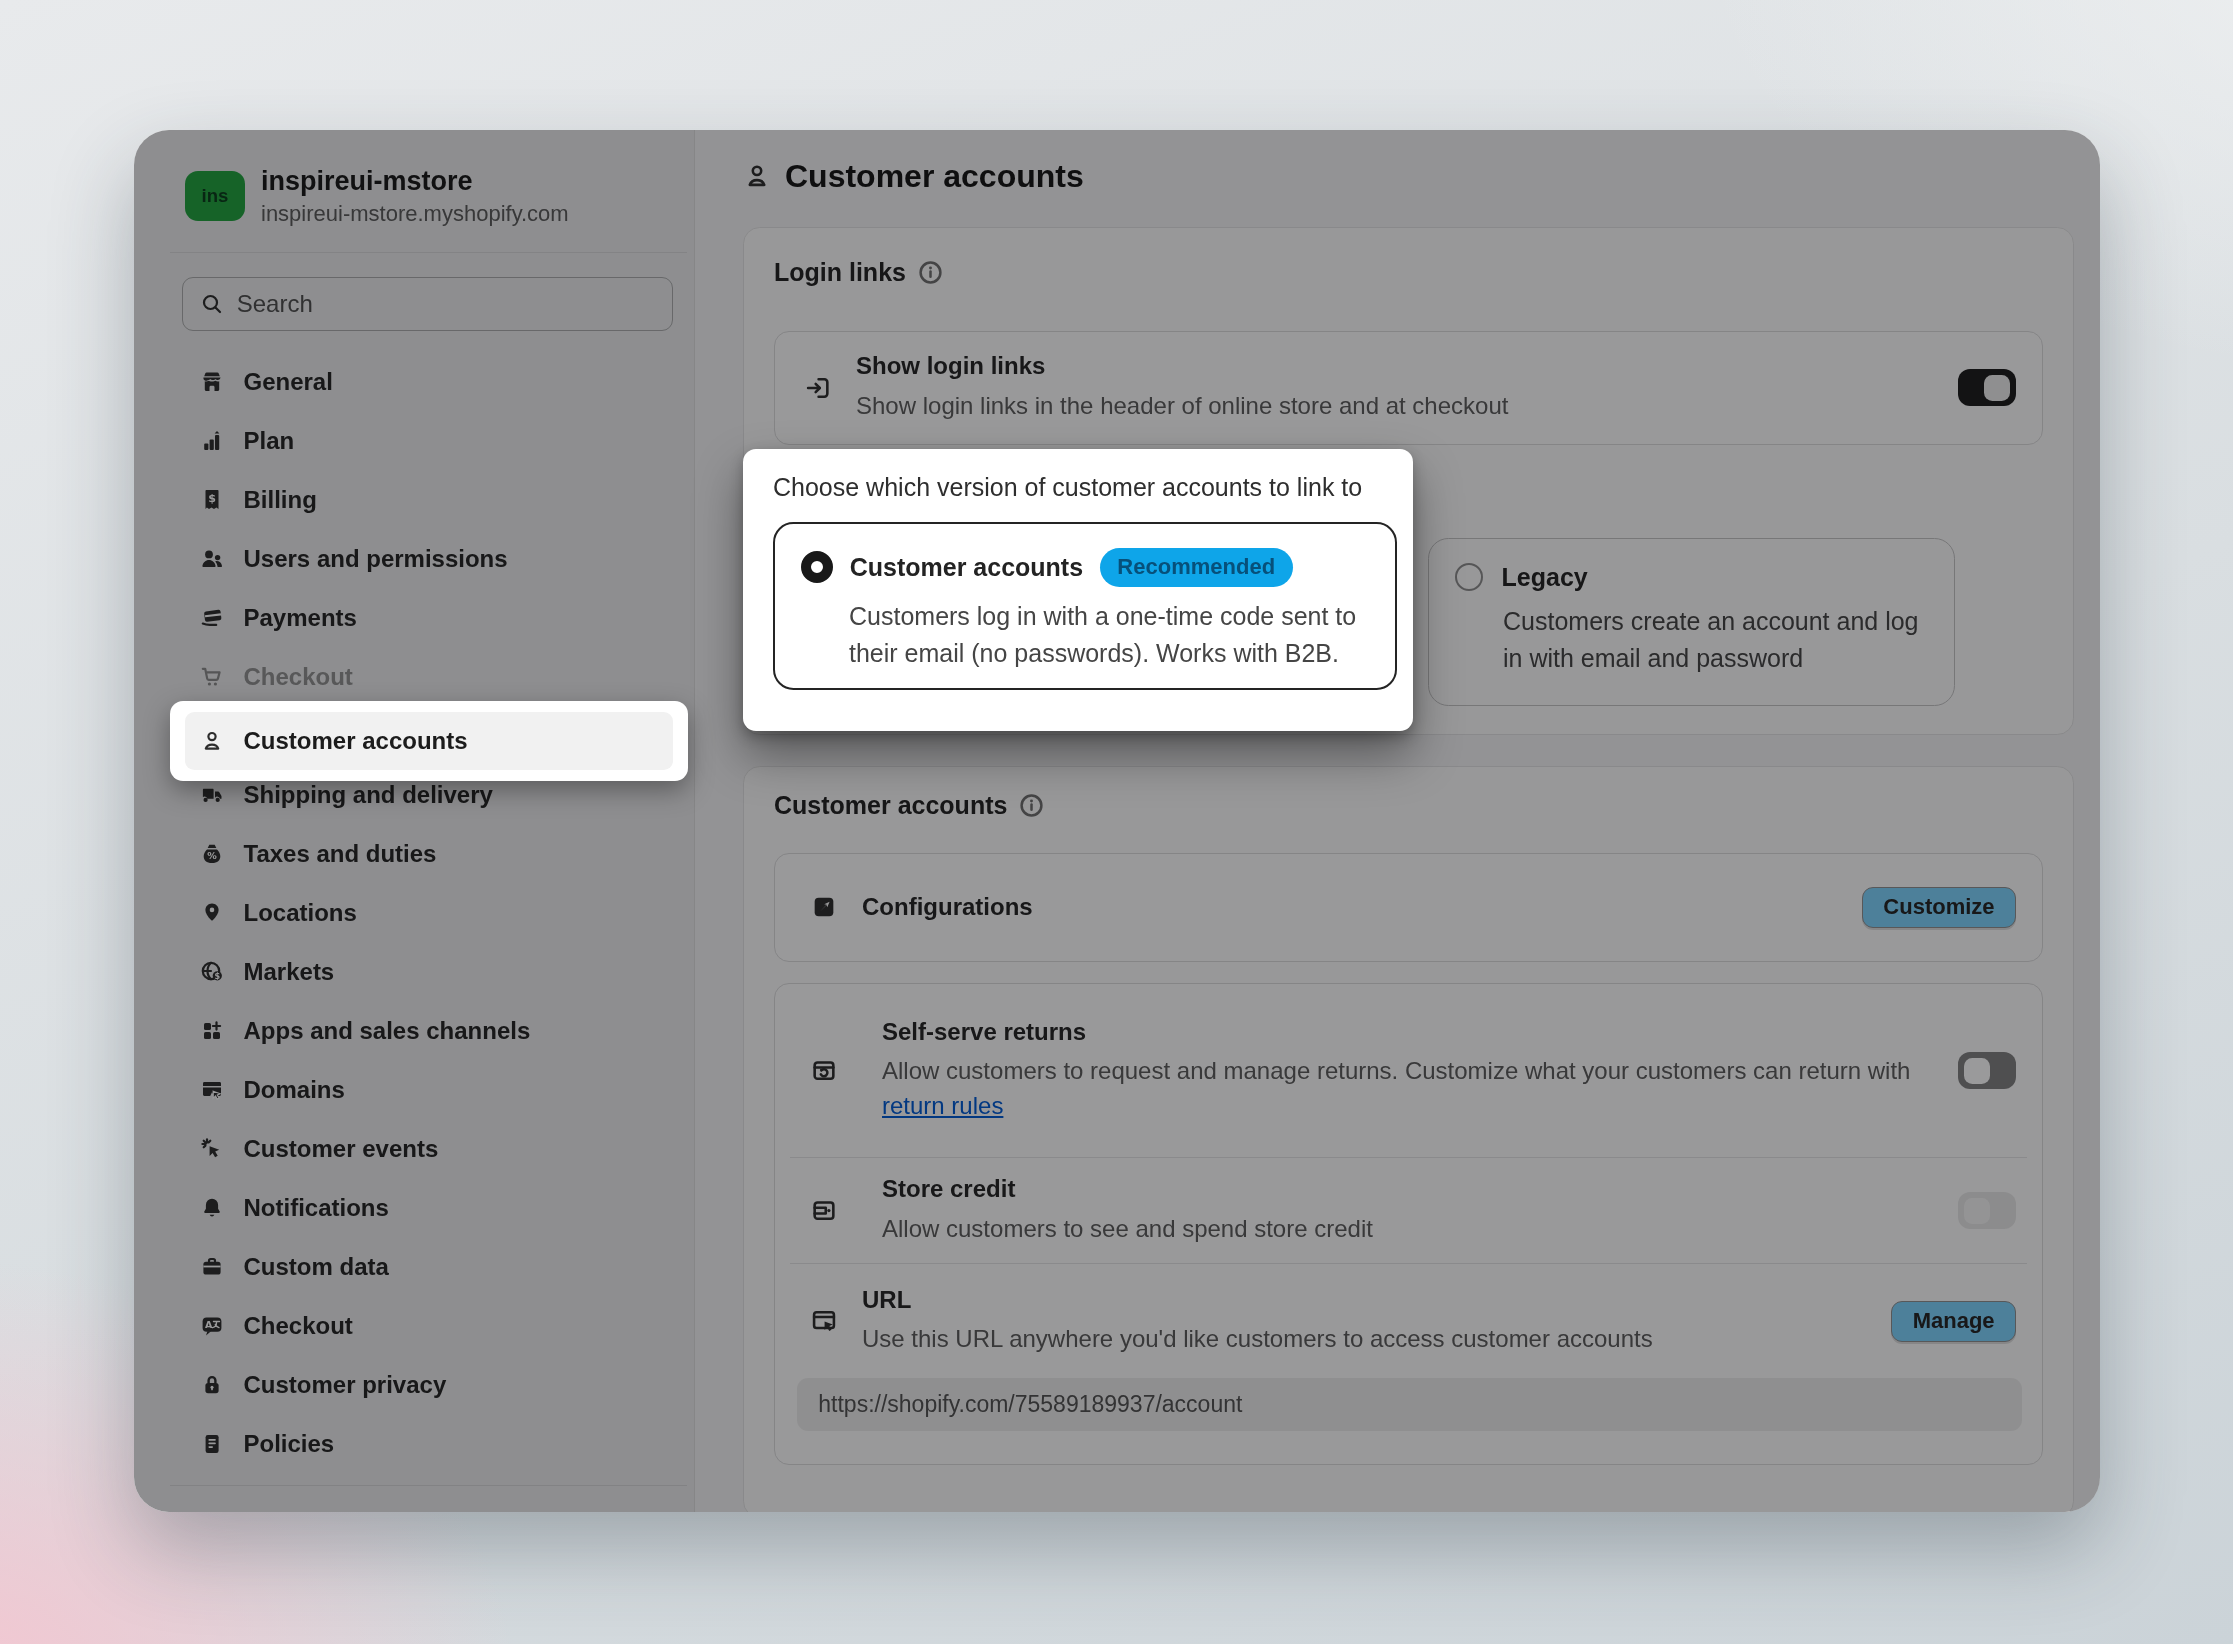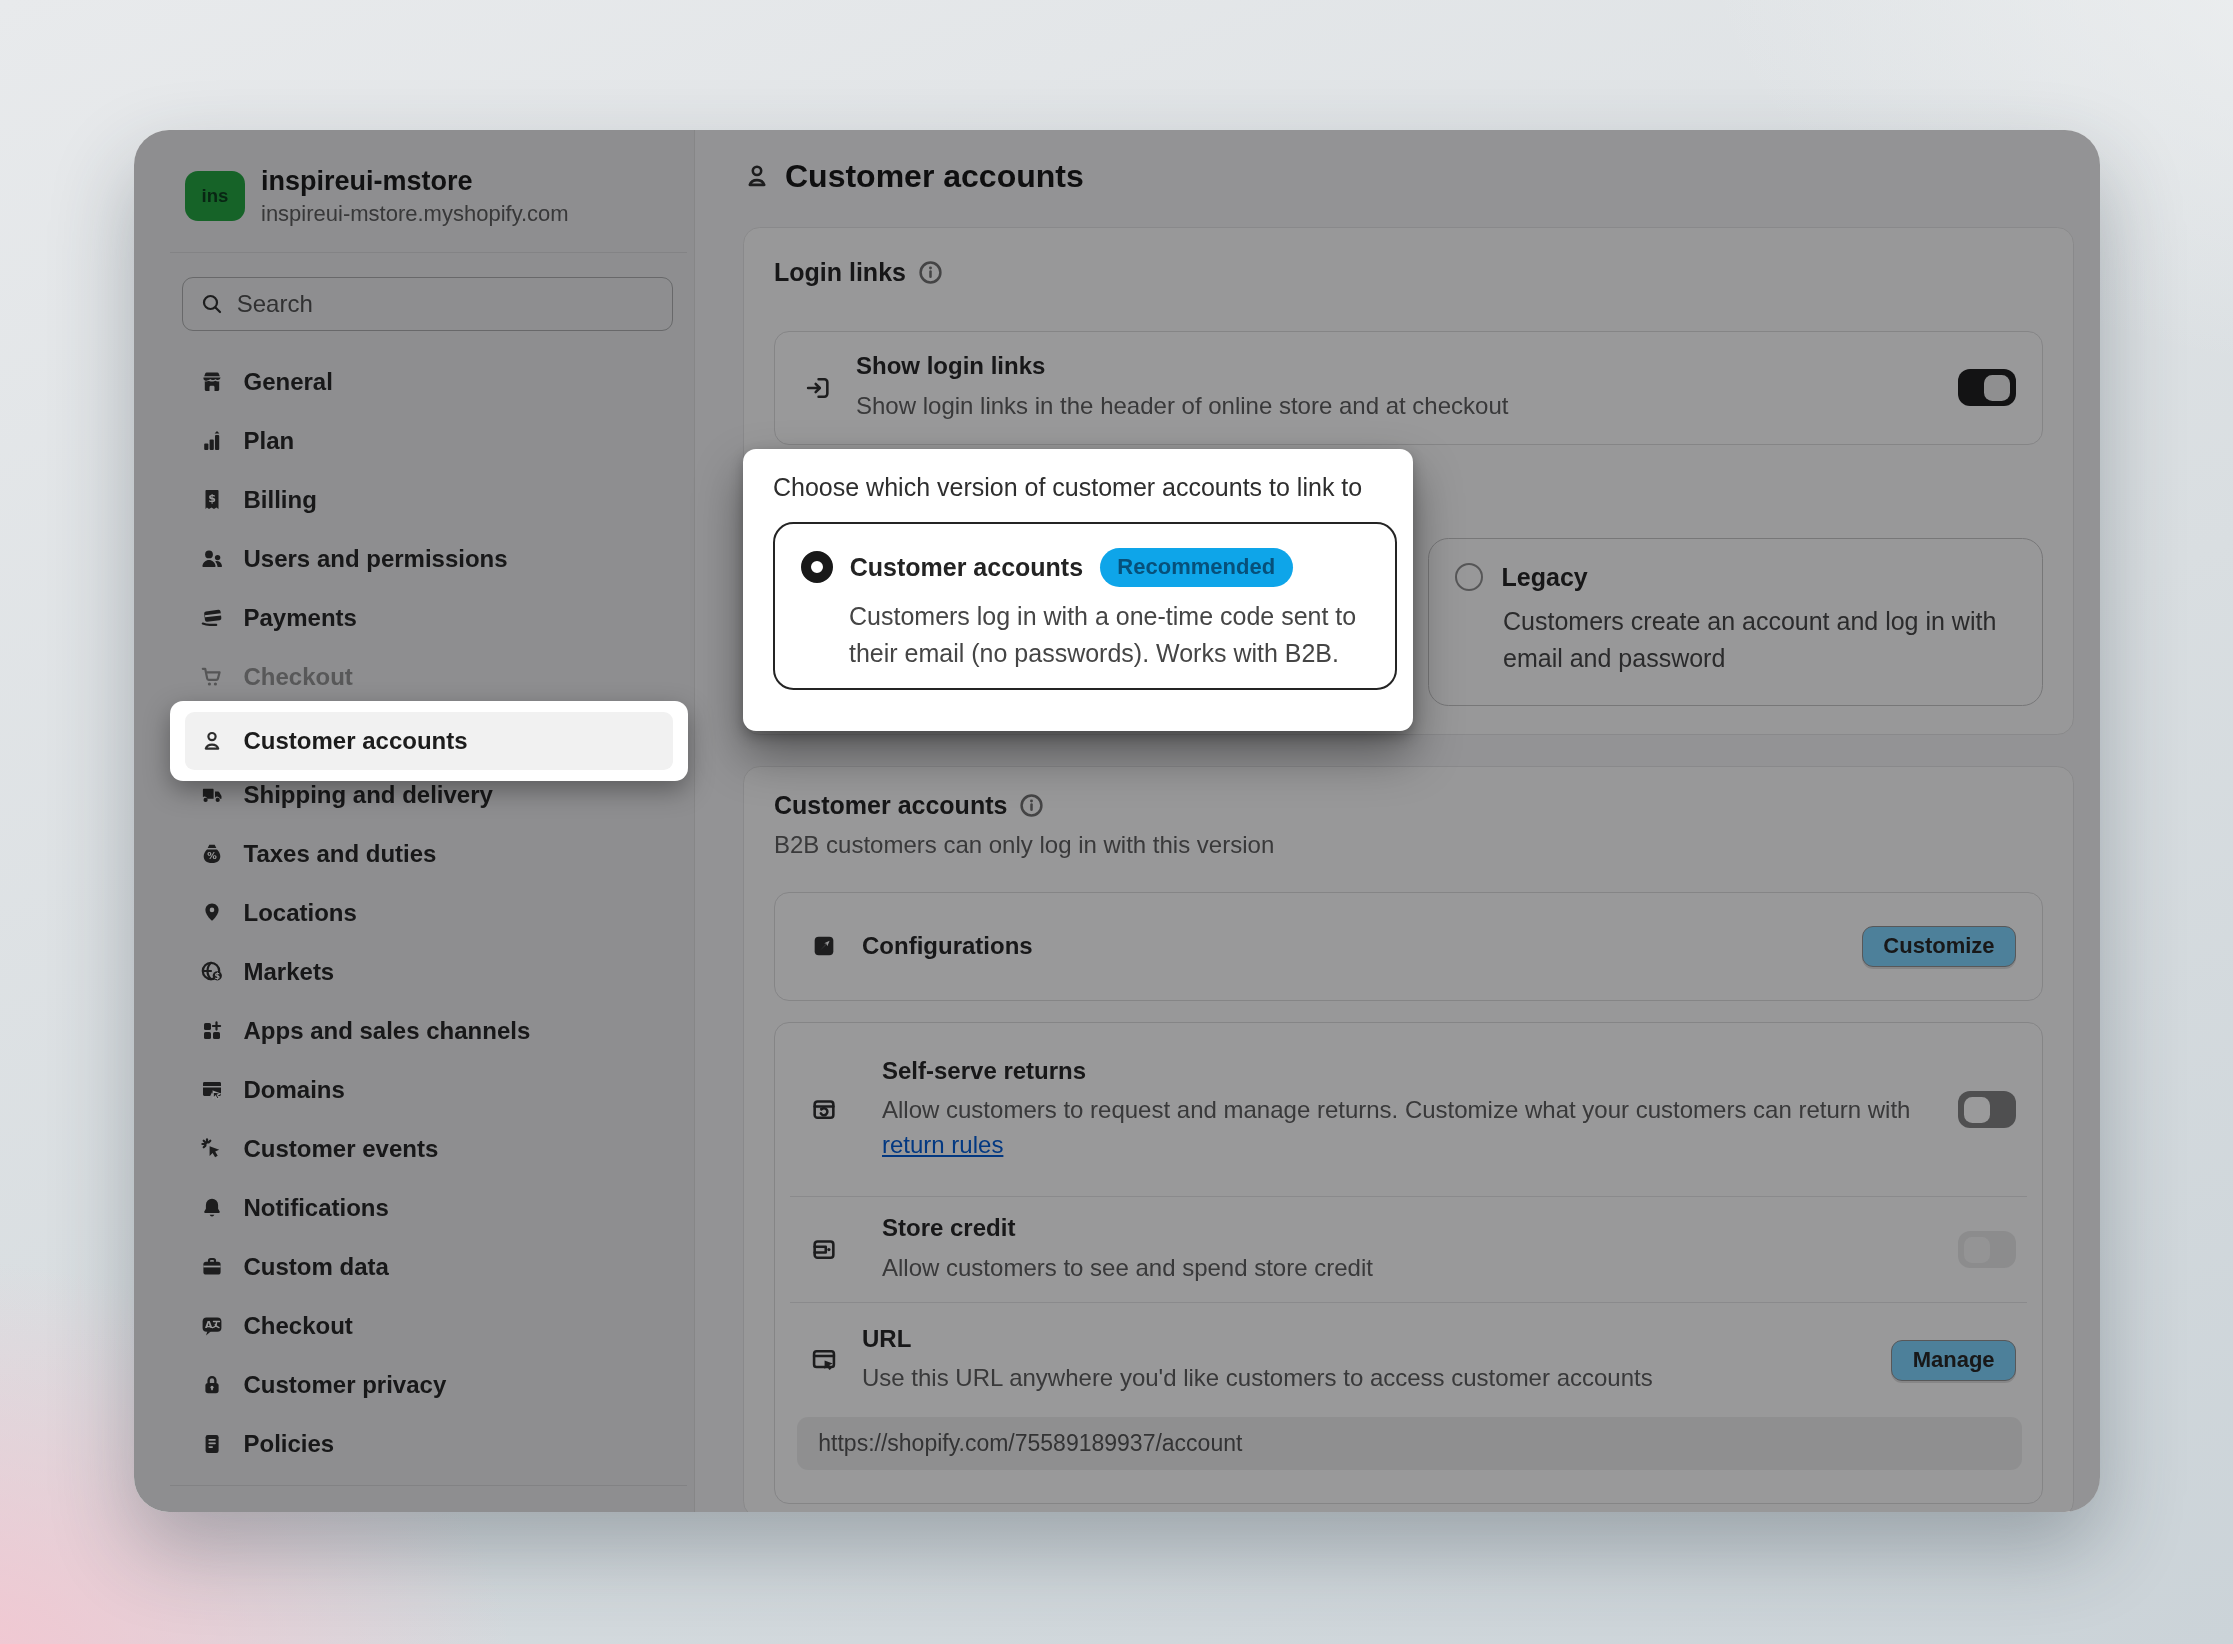--- a/index.html
+++ b/index.html
@@ -87,21 +87,21 @@
 
   .chooser-heading-dim { margin-top:42px; font-size:25px; color:#303030; }
   .options-row { margin-top:22px; display:flex; gap:30px; }
   .option-card {
     border-radius:20.4px; padding:24px 26px; height:168px; flex:none;
   }
   .option-card .opt-head { display:flex; align-items:center; }
   .opt-title { font-size:25px; font-weight:700; color:#232323; }
   .opt-desc { font-size:25px; color:#454545; line-height:37px; margin:11px 0 0 48px; }
   .option-dim { width:624px; border:2.8px solid #2a2a2a; background:#fafafa; }
-  .option-legacy { width:615px; border:1.9px solid #c3c3c4; }
+  .option-legacy { width:527px; border:1.9px solid #c3c3c4; }
   .radio-on {
     width:32px; height:32px; border-radius:50%; border:10.2px solid #191919;
     background:#fff; margin-right:16.7px; flex:none;
   }
   .radio-off {
     width:28px; height:28px; border-radius:50%; border:2.8px solid #8d8d8d;
     margin-right:18.6px; flex:none;
   }
   .badge {
     margin-left:16.7px; background:#0ea5e9; color:#07507a; font-size:22px; font-weight:600;
@@ -462,21 +462,20 @@
 
       <section class="card accounts-card">
         <div class="card-heading" style="padding-top:24px;">
           <span>Customer accounts</span>
           <svg class="info-i" viewBox="0 0 24 24">
               <circle class="gi" cx="12" cy="12" r="9.5"></circle>
               <path class="gi" d="M12 11v5"></path>
               <circle cx="12" cy="7.6" r="1.4" fill="#6f6f6f"></circle>
             </svg>
         </div>
-        <div class="card-subheading">B2B customers can only log in with this version</div>
 
         <div class="row-box config-box">
           <span class="row-ic">
             <svg viewBox="0 0 24 24">
                 <rect class="fl" x="4" y="4" width="16" height="16" rx="3.5"></rect>
                 <path class="wh" d="M8 16.5 14.5 10l-2.3-.4 4.6-2.2-2 4.8-.6-2.2L8 16.5z"></path>
               </svg>
           </span>
           <div class="row-text">
             <div class="row-title">Configurations</div>

